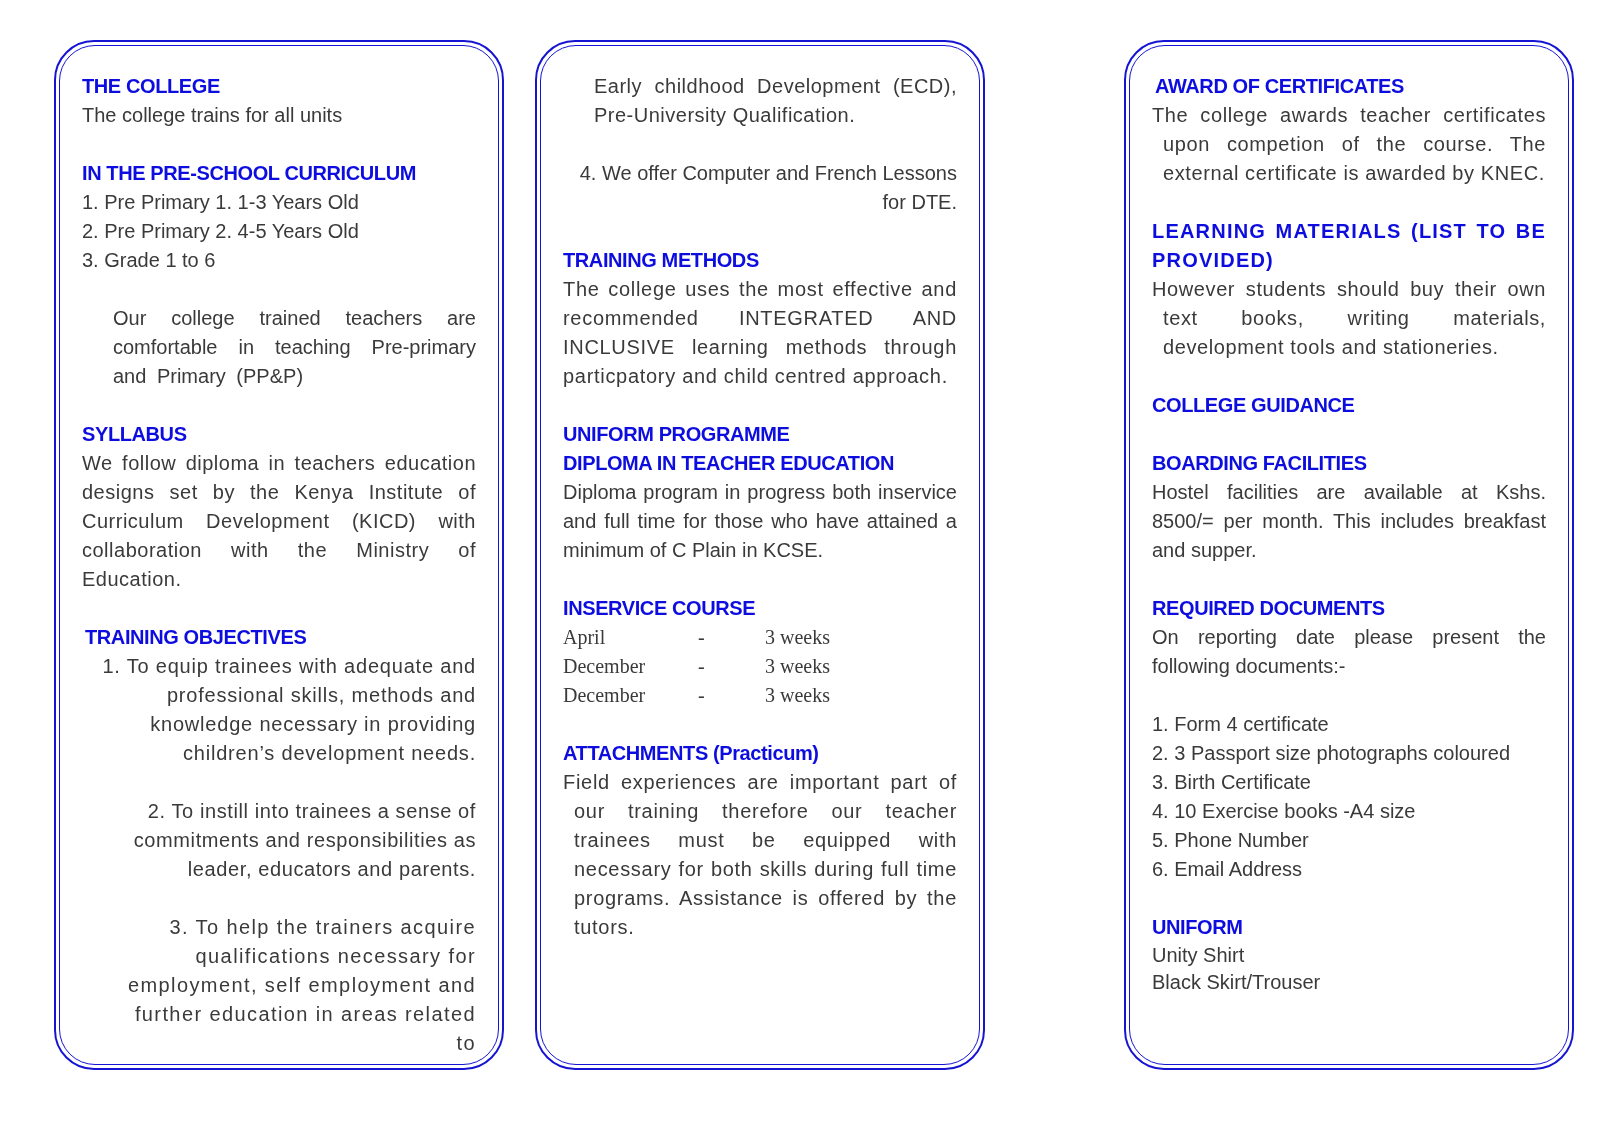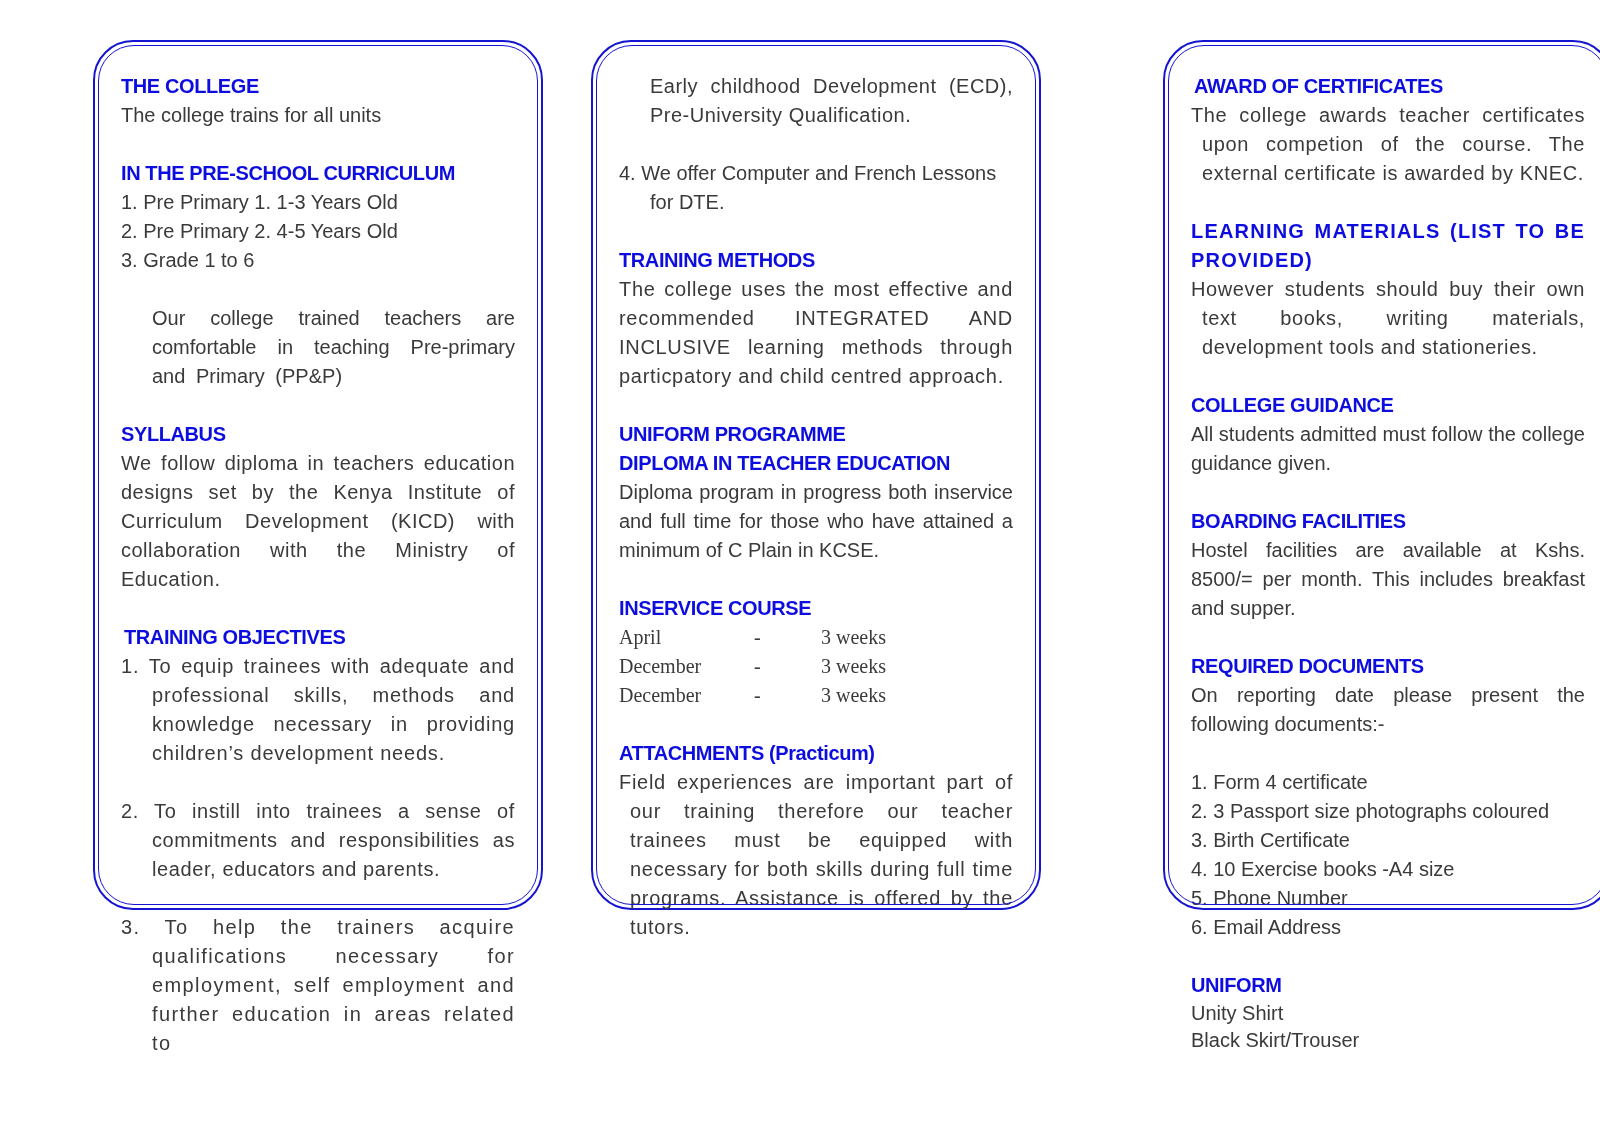--- a/index.html
+++ b/index.html
@@ -1,28 +1,28 @@
 <!DOCTYPE html>
 <html><head>
 <meta charset="utf-8">
 <style>
   html, body { margin: 0; padding: 0; background: #ffffff; }
   body { width: 1600px; height: 1142px; position: relative; overflow: hidden;
          font-family: "Liberation Sans", sans-serif; color: #3a3a3a; }
-  .panel { position: absolute; top: 40px; width: 450px; height: 870px; box-sizing: border-box;
-           border: 2px solid #1414d2; border-radius: 40px; margin-left: 39px; }
+  .panel { position: absolute; top: 40px; width: 450px; height: 1030px; box-sizing: border-box;
+           border: 2px solid #1414d2; border-radius: 40px; }
   .panel::after { content: ""; position: absolute; inset: 3px; border: 1.5px solid #1414d2; border-radius: 36px; }
   #p1 { left: 54px; }
-  #p2 { left: 552px; }
+  #p2 { left: 535px; }
   #p3 { left: 1124px; }
   .content { position: absolute; left: 26px; right: 26px; top: 30px; font-size: 20px; line-height: 29px; }
   .h { color: #0d0de0; font-weight: bold; font-size: 20px; letter-spacing: -0.4px; }
   .p { text-align: justify; }
   .ind { padding-left: 31px; }
-  .hang { padding-left: 31px; text-indent: -31px; }
+  .hang { padding-left: 31px; text-indent: -31px; text-align: right; }
   .hang-s { padding-left: 11px; text-indent: -11px; }
   .gap { height: 29px; }
   .row { display: flex; font-family: Liberation Serif, serif; }
   .c1 { width: 135px; } .c2 { width: 67px; }
 </style>
 </head>
 <body>
 
 <div class="panel" id="p1">
   <div class="content">
@@ -85,21 +85,20 @@
 
 <div class="panel" id="p3">
   <div class="content">
     <div class="h" style="padding-left:3px">AWARD OF CERTIFICATES</div>
     <div class="p hang-s" style="letter-spacing:0.6px">The college awards teacher certificates upon competion of the course. The external certificate is awarded by KNEC.</div>
     <div class="gap"></div>
     <div class="h p" style="letter-spacing:1.2px">LEARNING MATERIALS (LIST TO BE PROVIDED)</div>
     <div class="p hang-s" style="letter-spacing:0.6px">However students should buy their own text books, writing materials, development tools and stationeries.</div>
     <div class="gap"></div>
     <div class="h">COLLEGE GUIDANCE</div>
-    <div class="p">All students admitted must follow the college guidance given.</div>
     <div class="gap"></div>
     <div class="h">BOARDING FACILITIES</div>
     <div class="p">Hostel facilities are available at Kshs. 8500/= per month. This includes breakfast and supper.</div>
     <div class="gap"></div>
     <div class="h">REQUIRED DOCUMENTS</div>
     <div class="p">On reporting date please present the following documents:-</div>
     <div class="gap"></div>
     <div>1. Form 4 certificate</div>
     <div>2. 3 Passport size photographs coloured</div>
     <div>3. Birth Certificate</div>

